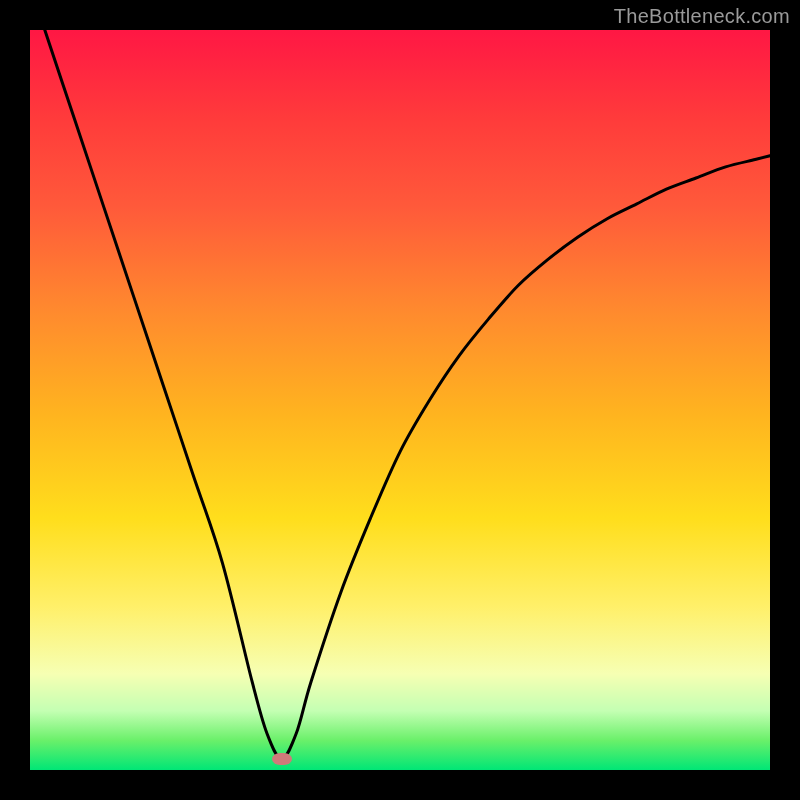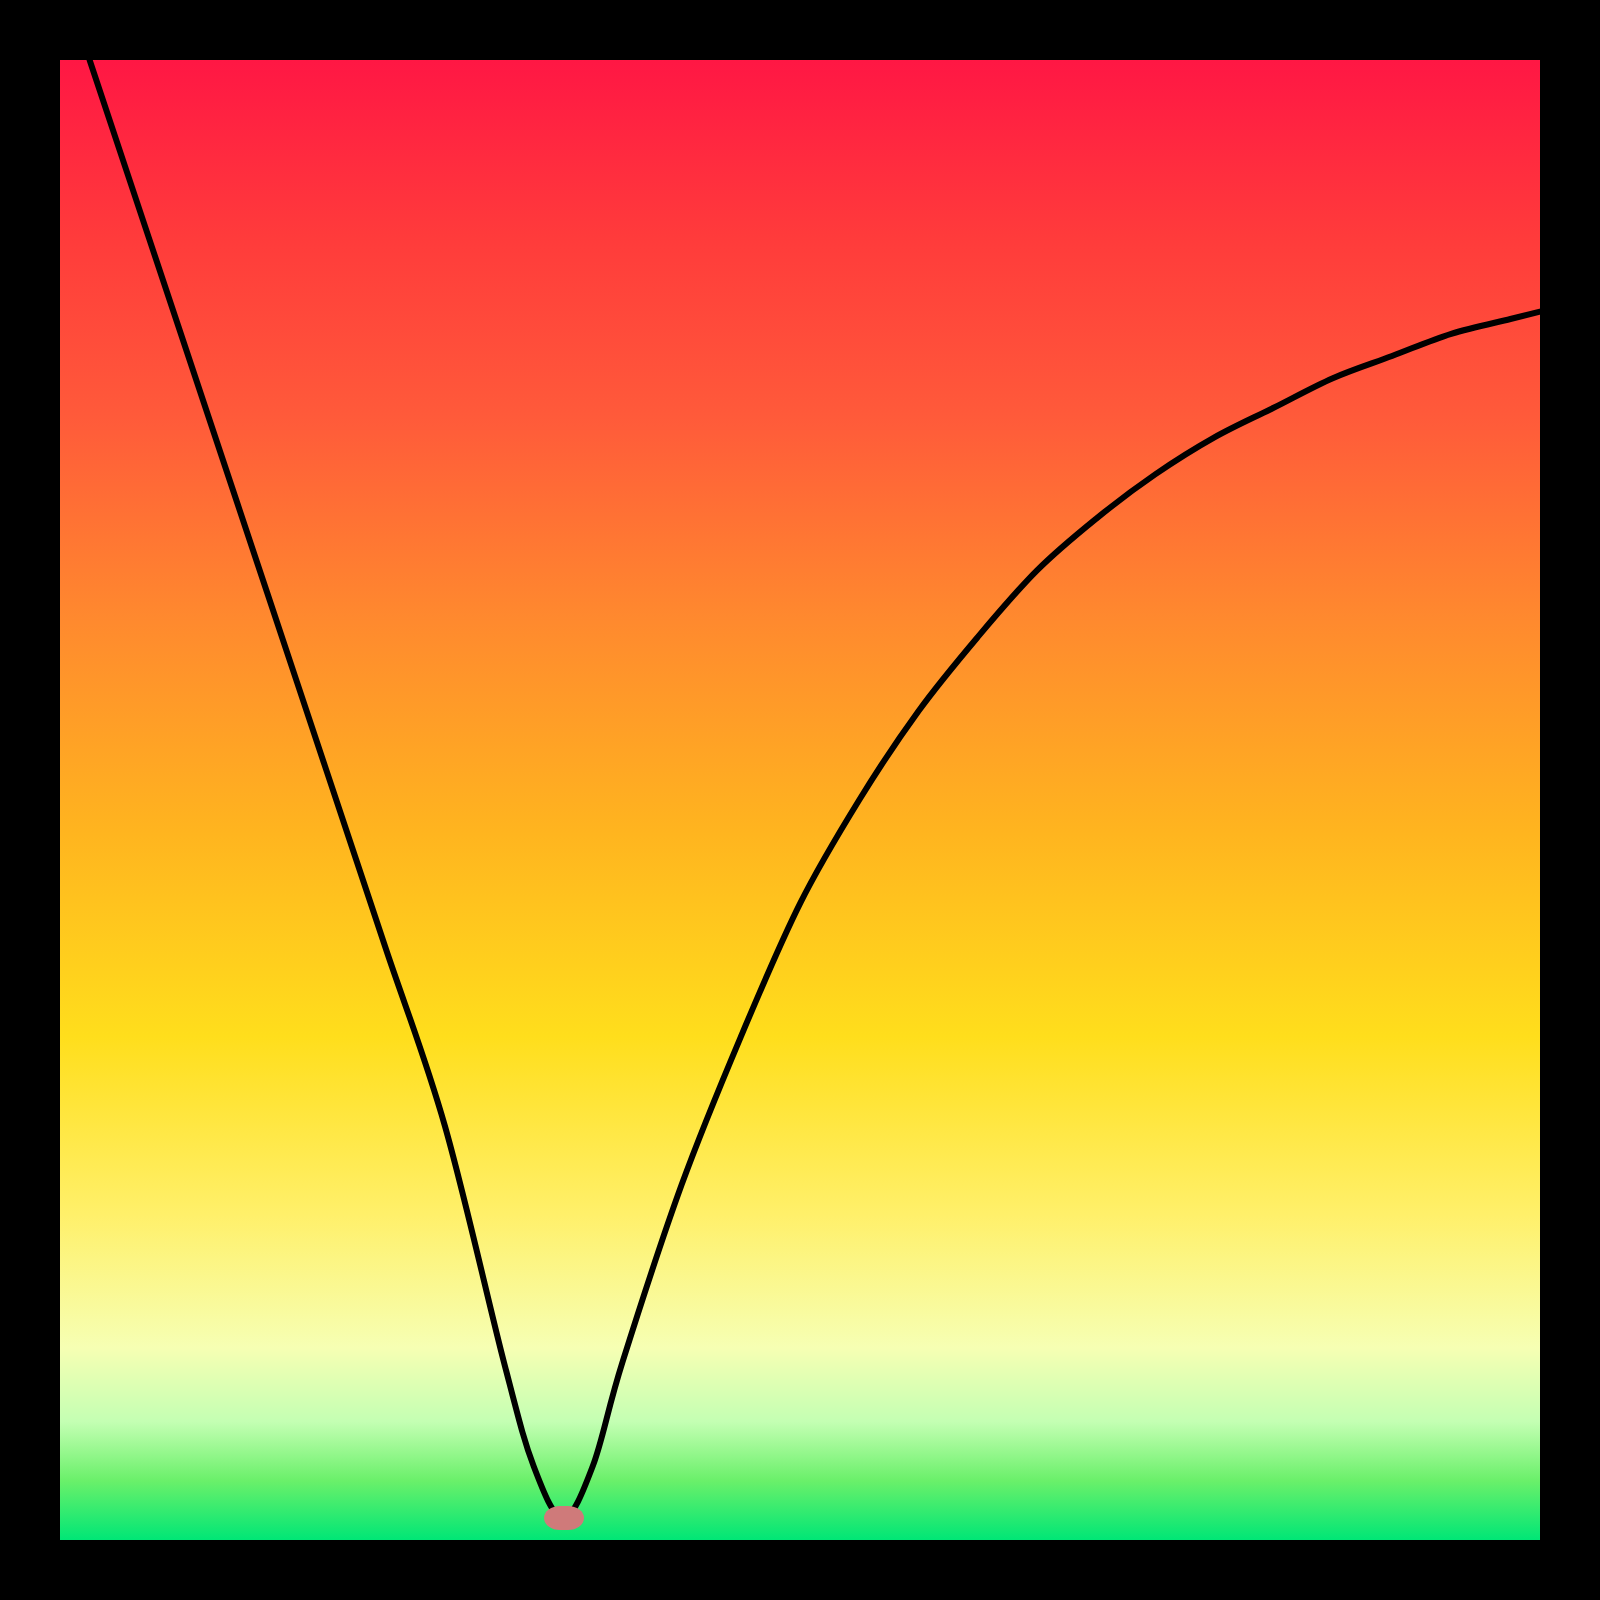--- a/index.html
+++ b/index.html
@@ -67,20 +67,21 @@
     fill: none;
     stroke: #000;
     stroke-width: 3;
     stroke-linecap: round;
   }
 </style>
 </head>
 <body>
 
 <div class="frame">
+  <div class="watermark">TheBottleneck.com</div>
 
   <div class="plot-area">
     <svg class="curve" viewBox="0 0 740 740" preserveAspectRatio="none">
       <path id="curve-path" d="M 14.80 0.00 C 19.73 14.80 34.53 59.20 44.40 88.80 C 54.27 118.40 64.13 148.00 74.00 177.60 C 83.87 207.20 93.73 236.80 103.60 266.40 C 113.47 296.00 123.33 325.60 133.20 355.20 C 143.07 384.80 152.93 414.40 162.80 444.00 C 172.67 473.60 182.53 498.27 192.40 532.80 C 202.27 567.33 214.60 622.83 222.00 651.20 C 229.40 679.57 231.87 690.05 236.80 703.00 C 241.73 715.95 246.67 728.90 251.60 728.90 C 256.53 728.90 261.47 715.95 266.40 703.00 C 271.33 690.05 273.80 674.63 281.20 651.20 C 288.60 627.77 300.93 589.53 310.80 562.40 C 320.67 535.27 330.53 511.83 340.40 488.40 C 350.27 464.97 360.13 441.53 370.00 421.80 C 379.87 402.07 389.73 386.03 399.60 370.00 C 409.47 353.97 419.33 339.17 429.20 325.60 C 439.07 312.03 448.93 300.32 458.80 288.60 C 468.67 276.88 478.53 265.17 488.40 255.30 C 498.27 245.43 508.13 237.42 518.00 229.40 C 527.87 221.38 537.73 213.98 547.60 207.20 C 557.47 200.42 567.33 194.25 577.20 188.70 C 587.07 183.15 596.93 178.83 606.80 173.90 C 616.67 168.97 626.53 163.42 636.40 159.10 C 646.27 154.78 656.13 151.70 666.00 148.00 C 675.87 144.30 685.73 139.98 695.60 136.90 C 705.47 133.82 717.80 131.35 725.20 129.50 C 732.60 127.65 737.53 126.42 740.00 125.80"></path>
     </svg>
     <div class="marker" id="min-marker" style="left: 251.6px; top: 728.9px;"></div>
   </div>
 </div>
 
 </body></html>

